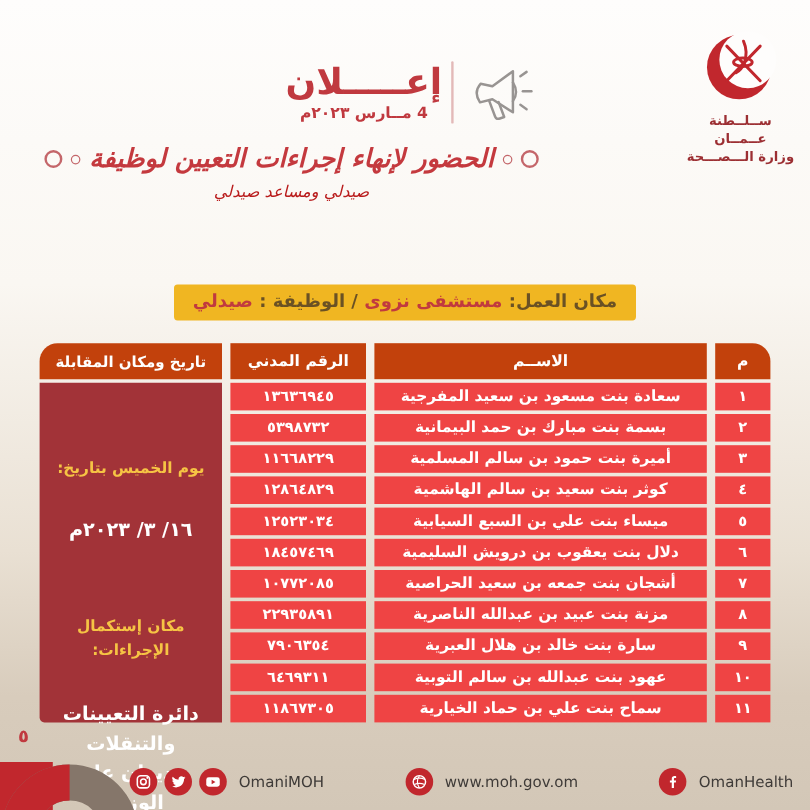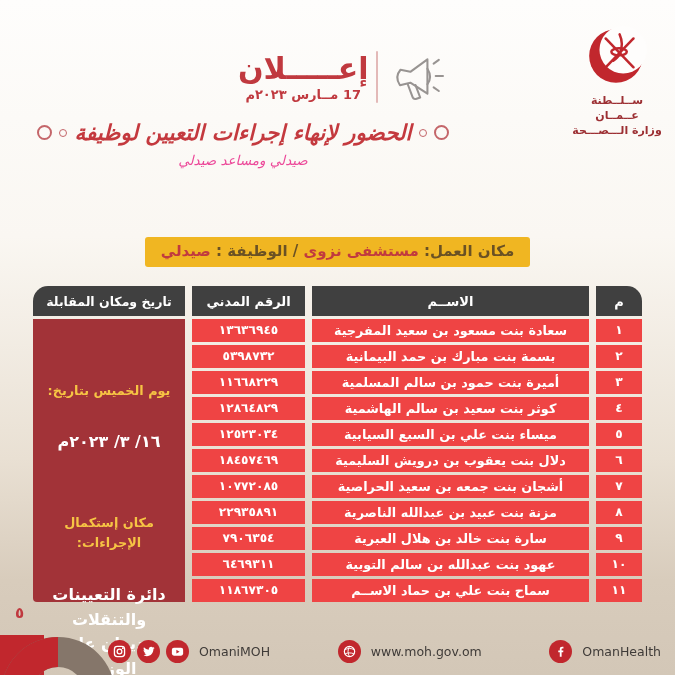--- a/index.html
+++ b/index.html
@@ -19,33 +19,33 @@
   .announce-divider{width:2px;height:52px;background:#e3b9b8;border-radius:2px;}
   .logo{top:26px;right:10px;width:96px;text-align:center;}
   .logo-text{color:#9c2f33;font-size:11px;font-weight:bold;line-height:1.35;margin-top:2px;}
   
   .title-block{top:120px;left:28px;width:430px;text-align:center;font-style:italic;}
   .title-line{display:flex;align-items:center;justify-content:center;gap:7px;direction:rtl;}
   .title-main{color:#c4393e;font-size:21.5px;font-weight:bold;white-space:nowrap;}
   .ring{display:inline-block;border:2px solid #c4666a;border-radius:50%;}
   .ring-big{width:11px;height:11px;}
   .ring-small{width:6px;height:6px;border-width:1.5px;}
-  .subtitle{color:#ec4899;font-size:13.5px;margin-top:7px;}
+  .subtitle{color:#b91c1c;font-size:13.5px;margin-top:7px;}
   
   .banner-wrap{top:237px;left:0;right:0;text-align:center;border-radius:15px;}
   .banner{display:inline-block;background:#f0b622;border-radius:3px;padding:5px 16px 7px;
           font-size:15px;font-weight:bold;}
   .banner .lbl{color:#6a5124;}
   .banner .val{color:#c13a3f;}
   
   .table-wrap{top:286px;left:33px;right:33px;}
   .grid{display:grid;direction:rtl;
         grid-template-columns:46px minmax(0,1fr) 113px 152px;
         grid-template-rows:30px;grid-auto-rows:23.5px;column-gap:7px;row-gap:2.5px;}
-  .hcell{background:#404040;color:#fff;font-size:13px;font-weight:bold;
+  .hcell{background:#c2410c;color:#fff;font-size:13px;font-weight:bold;
          display:flex;align-items:center;justify-content:center;}
   .hcell.first{border-top-right-radius:15px;}
   .hcell.last{border-top-left-radius:15px;font-size:12.5px;}
   .cell{background:#ef4444;color:#fff;display:flex;align-items:center;justify-content:center;
         font-size:12.8px;font-weight:bold;white-space:nowrap;overflow:hidden;}
   .cell.num{font-size:12.2px;letter-spacing:.5px;}
   .interview-cell{grid-column:4;grid-row:2 / span 11;background:#a23338;
         display:flex;flex-direction:column;align-items:center;justify-content:flex-start;
         padding:62px 10px 10px;text-align:center;border-bottom-left-radius:4px;gap:29px;}
   .iv-label{color:#f6c444;font-size:12.8px;font-weight:bold;line-height:1.6;}
@@ -72,21 +72,21 @@
   
   
   
   
   
 </div>
 
 <div class="abs announce">
   <div class="announce-text">
     <div class="announce-title">إعـــــلان</div>
-    <div class="announce-date">17 مــارس ٢٠٢٣م</div>
+    <div class="announce-date">4 مــارس ٢٠٢٣م</div>
   </div>
   <div class="announce-divider"></div>
   <svg width="58" height="58" viewBox="0 0 56 56">
     <g fill="none" stroke="#989492" stroke-width="2" stroke-linejoin="round" stroke-linecap="round">
       <path d="M14 21 q-6 7 -0.5 15 l10 -2.5 L40 44 V11 L23.5 23 z"></path>
       <path d="M21 35 l4.5 12 q1 3 4 2 l3.5 -1.2 l-4.5 -12"></path>
       <path d="M40 20 q5 8 0 15"></path>
       <path d="M46 15 l5 -3.5"></path>
       <path d="M48 27 h7"></path>
       <path d="M46 38 l5 3.5"></path>
@@ -168,21 +168,21 @@
       <div class="cell num">٨</div>
       <div class="cell ">مزنة بنت عبيد بن عبدالله الناصرية</div>
       <div class="cell num">٢٢٩٣٥٨٩١</div>
       <div class="cell num">٩</div>
       <div class="cell ">سارة بنت خالد بن هلال العبرية</div>
       <div class="cell num">٧٩٠٦٣٥٤</div>
       <div class="cell num">١٠</div>
       <div class="cell ">عهود بنت عبدالله بن سالم التوبية</div>
       <div class="cell num">٦٤٦٩٣١١</div>
       <div class="cell num">١١</div>
-      <div class="cell ">سماح بنت علي بن حماد الاســم</div>
+      <div class="cell ">سماح بنت علي بن حماد الخيارية</div>
       <div class="cell num">١١٨٦٧٣٠٥</div>
     </div>
 </div>
 
 <div class="abs page-num">٥</div>
 
 <svg class="abs corner" viewBox="0 0 132 96">
   <rect x="0" y="56" width="44" height="40" fill="#c1272d"></rect>
   <defs>
     <clipPath id="leftHalf">

